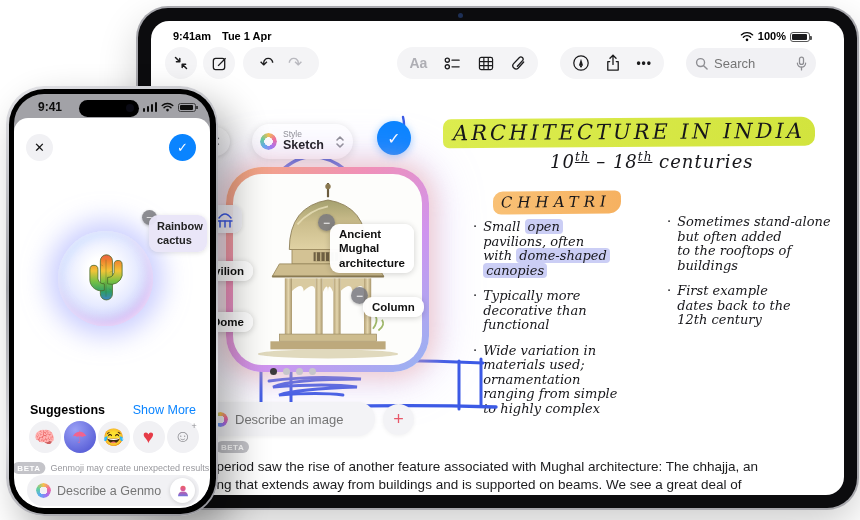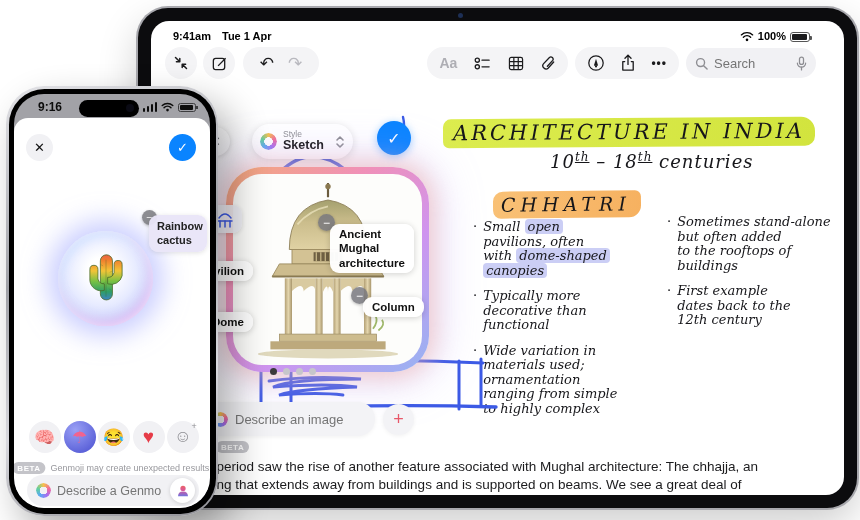--- a/index.html
+++ b/index.html
@@ -22,39 +22,39 @@
   .ipad-status-right { position:absolute; top:9px; right:34px; display:flex; align-items:flex-end; gap:4px;
                        font-size:11px; font-weight:600; color:#000; }
   .batt { width:20px; height:10px; border:1px solid #555; border-radius:3px; position:relative; }
   .batt::before { content:""; position:absolute; left:1px; top:1px; bottom:1px; width:15px; background:#1c1c1e; border-radius:1px; }
   .batt::after { content:""; position:absolute; right:-3px; top:2.5px; width:2px; height:4px; background:#555; border-radius:0 1px 1px 0; }
 
   .tool-circle { position:absolute; width:32px; height:32px; border-radius:50%; background:#f4f4f6;
                  display:flex; align-items:center; justify-content:center; color:#1c1c1e; }
   .tool-pill { position:absolute; height:32px; border-radius:16px; background:#f4f4f6;
                display:flex; align-items:center; justify-content:center; gap:14px; padding:0 12px; color:#1c1c1e; }
-  .right-tools { position:absolute; top:26px; right:28px; display:flex; gap:7px; align-items:center; }
+  .right-tools { position:absolute; top:26px; right:28px; display:flex; gap:22px; align-items:center; }
   .right-tools .grp { position:static; }
   .glyph-undo { font-size:17px; color:#1c1c1e; }
   .glyph-redo { font-size:17px; color:#b9b9bf; }
   .aa { font-size:14px; font-weight:600; color:#aeaeb4; letter-spacing:0; }
   .dots3 { font-size:12px; letter-spacing:1px; color:#1c1c1e; font-weight:bold; }
   .search-pill { height:30px; width:130px; border-radius:15px; background:#f1f1f4; display:flex; align-items:center; gap:6px; padding:0 9px; }
   .search-pill input { border:0; outline:0; background:transparent; width:72px; font-size:13px; color:#8e8e93;
                        font-family:"Liberation Sans", sans-serif; }
 
   .note-title { position:absolute; left:62px; top:58px; font-size:19px; font-weight:bold; color:#111; letter-spacing:.2px; }
 
   
   .hand { font-family:"DejaVu Serif", serif; font-style:italic; color:#16161a; }
   .hw-head { position:absolute; left:292px; top:97px; font-size:21px; letter-spacing:3px; white-space:nowrap; }
   .hl-yellow { background:linear-gradient(100deg,#dcec4e 0%, #d2e43e 100%); padding:2px 10px 3px 10px; border-radius:8px 14px 10px 6px; display:inline-block; transform:rotate(-.4deg); }
   .hw-sub { position:absolute; left:399px; top:129px; font-size:18px; letter-spacing:1px; white-space:nowrap; }
   .hw-sub .sup { font-size:12px; vertical-align:super; text-decoration:underline; }
-  .hw-chhatri { position:absolute; left:342px; top:170px; font-size:19px; letter-spacing:5px; }
+  .hw-chhatri { position:absolute; left:342px; top:170px; font-size:15px; letter-spacing:5px; }
   .hl-orange { background:linear-gradient(96deg,#f9c176, #f6b160); padding:2px 10px 3px 8px; border-radius:10px 6px 12px 8px; display:inline-block; transform:rotate(-.6deg); }
   .hw-col { position:absolute; font-size:13px; line-height:1.12; }
   .hw-bullet { display:flex; gap:6px; margin-bottom:11px;margin-left:48px; }
   .hw-bullet .bdot { font-style:normal; }
   .pre { white-space:pre-line; }
   .hl-purple { background:#cbcef5; border-radius:4px; padding:0 3px; }
 
   .note-para { position:absolute; left:55px; top:437px; width:640px; font-size:13.5px; line-height:18px; color:#1b1b1d; }
 
   
@@ -429,21 +429,21 @@
         <div>ning that extends away from buildings and is supported on beams. We see a great deal of</div>
       </div>
 
     </div>
   </div>
 
   <div class="iphone">
     <div class="iphone-bezel">
       <div class="iphone-screen">
 
-        <div class="ip-status-time">9:16</div>
+        <div class="ip-status-time">9:41</div>
         <div class="island"></div>
         <div class="ip-status-icons">
           <span class="sigbars">
             <i style="height:4px;"></i>
               <i style="height:6px;"></i>
               <i style="height:8px;"></i>
               <i style="height:10px;"></i>
           </span>
           <span>
             <svg width="13" height="10" viewBox="0 0 16 12">
@@ -481,20 +481,24 @@
               <path d="M52 18 a5 5 0 0 0 -10 0 v10 a8 8 0 0 1 -8 6 v8 a14 14 0 0 0 18 -10 Z" fill="url(#rb)" stroke="#4a6b2a" stroke-width="1"></path>
               <path d="M32 12 v46 M28 20 l-2 -2 M37 28 l2 -2 M30 40 l-2 2 M36 48 l2 2" stroke="#3c5a22" stroke-width=".8" opacity=".5"></path>
             </svg>
           </div>
 
           <div class="minus-btn gm-minus">
               <span>−</span>
             </div>
           <div class="gm-tag">Rainbow cactus</div>
 
+          <div class="sugg-head">
+            <span class="sugg-title">Suggestions</span>
+            <span class="show-more">Show More</span>
+          </div>
           <div class="emoji-row">
             <span class="em">
                 <span>🧠</span>
               </span>
             <span class="em sel">
                 <span>☂</span>
               </span>
             <span class="em">
                 <span>😂</span>
               </span>

